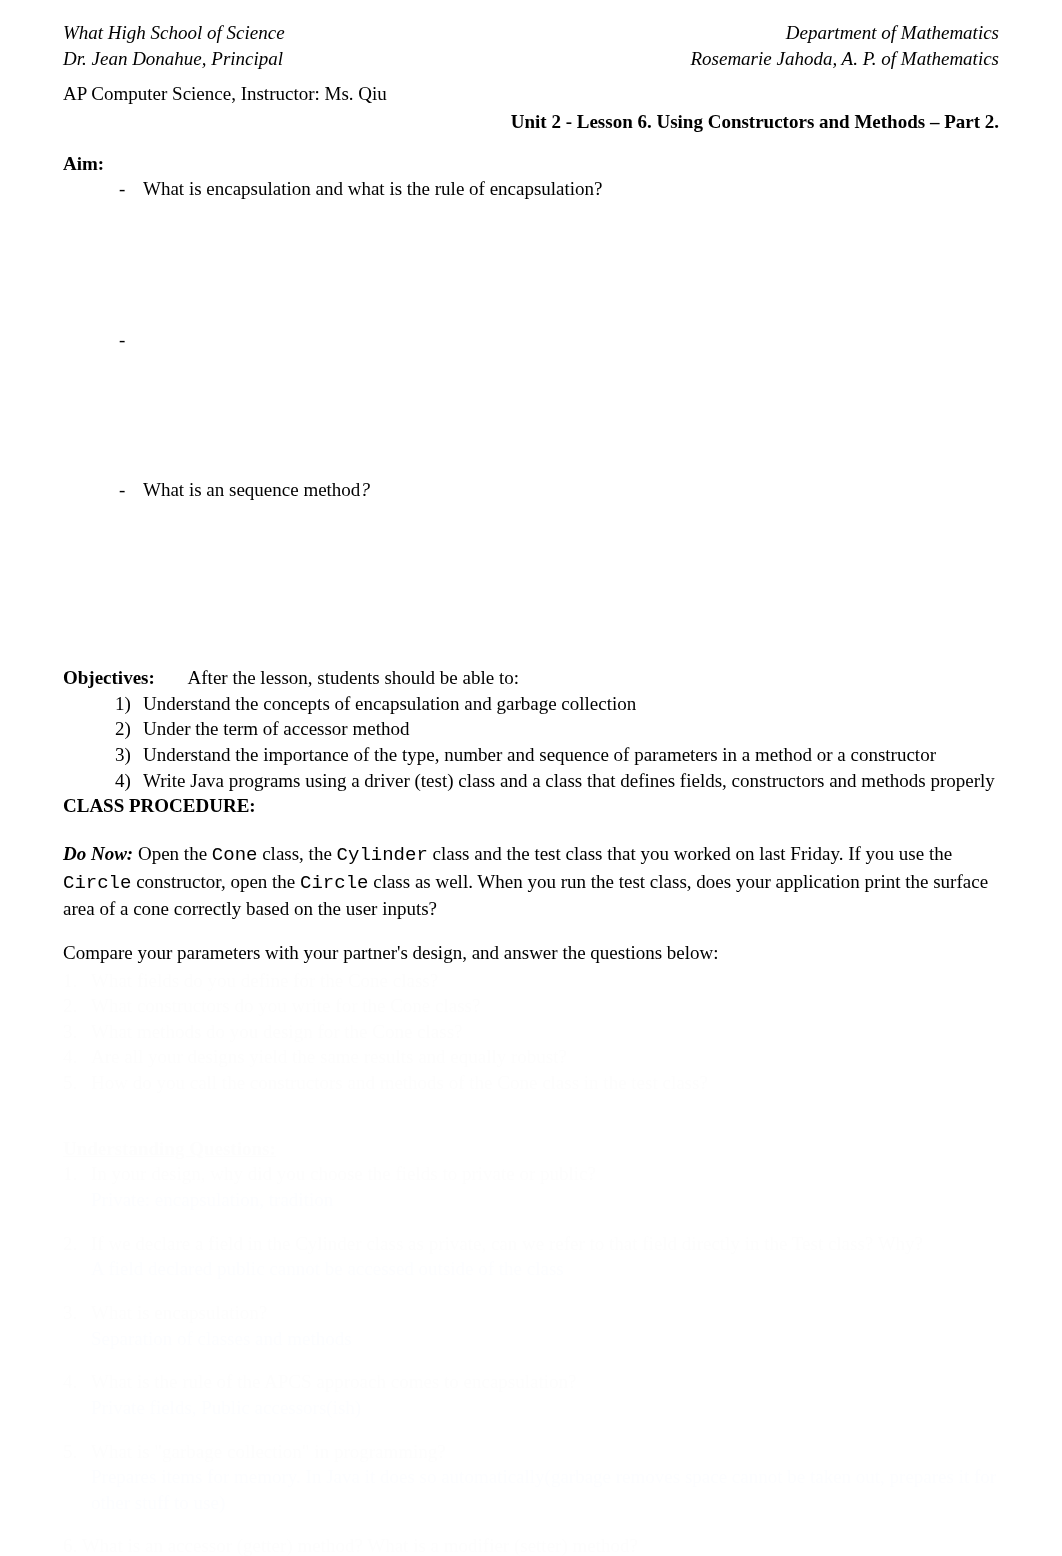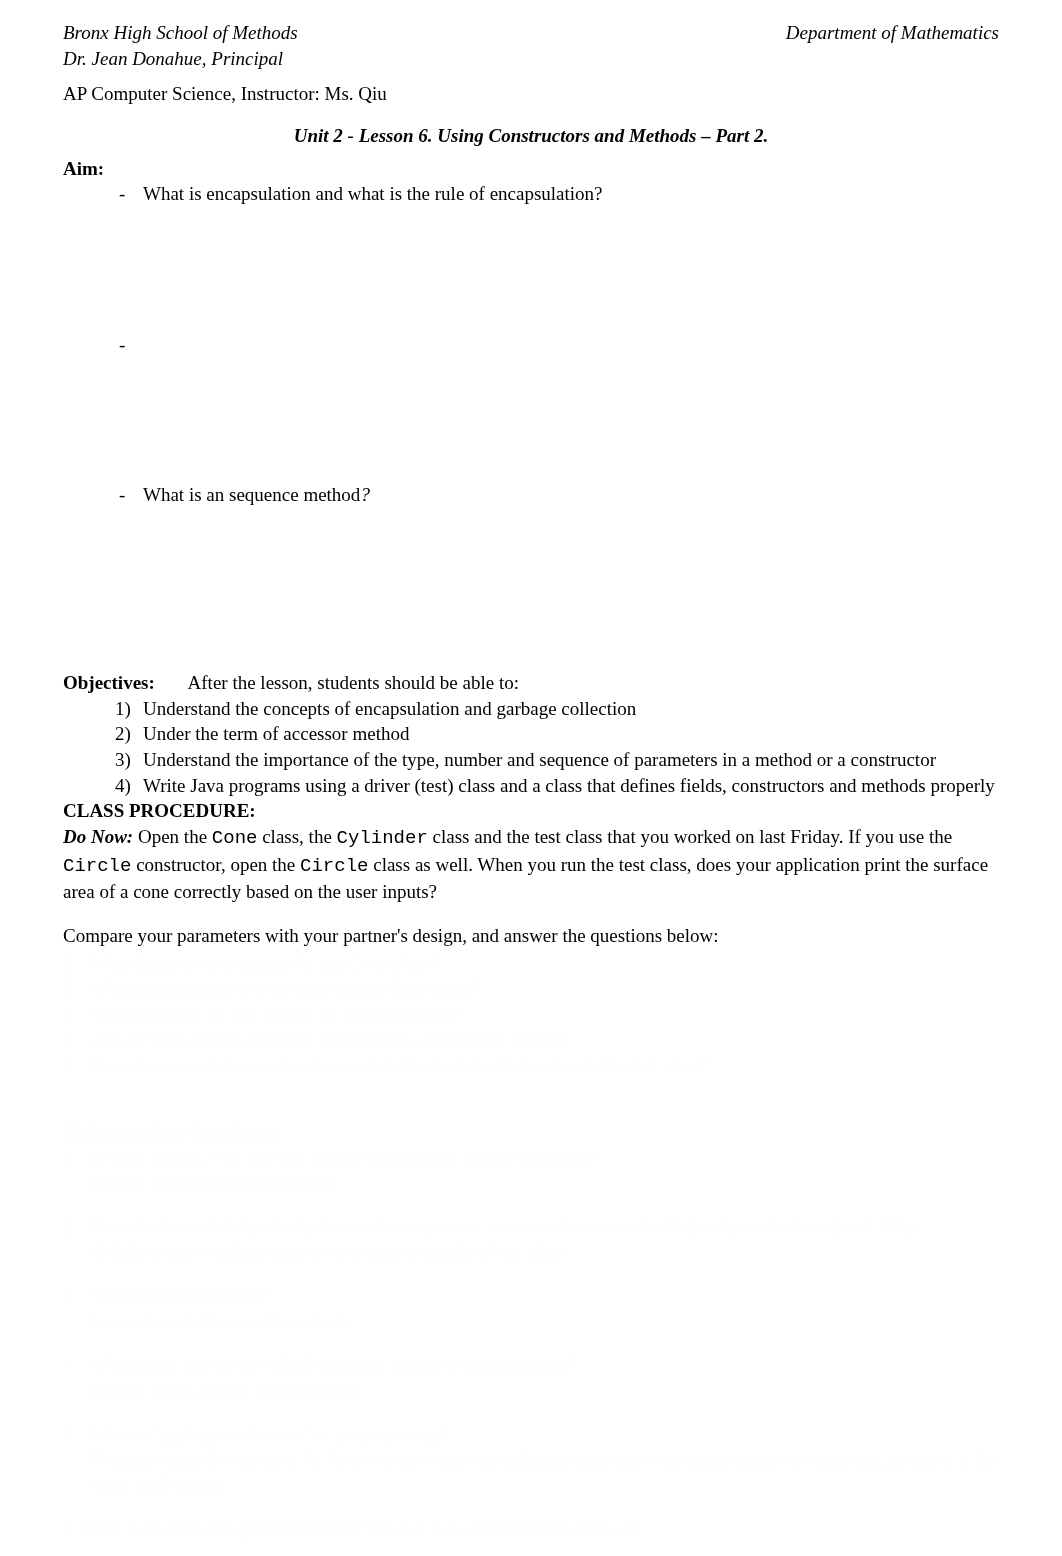--- a/index.html
+++ b/index.html
@@ -22,28 +22,27 @@
     }
     .header-right {
       margin-left: auto;
       padding-left: 40px;
       text-align: right;
     }
     .instructor-line {
       margin-top: 10px;
     }
     .title {
-      text-align: center;
-      font-style: italic;
+      text-align: right;
+      font-weight: bold;
+      margin-top: 2px;
+    }
+    .aim-label {
       font-weight: bold;
       margin-top: 16px;
-    }
-    .aim-label {
-      font-weight: bold;
-      margin-top: 7px;
     }
     .aim-item {
       display: flex;
       padding-left: 56px;
     }
     .aim-dash {
       width: 24px;
       flex-shrink: 0;
     }
     .gap-large {
@@ -63,20 +62,21 @@
       padding-left: 52px;
     }
     .obj-num {
       width: 28px;
       flex-shrink: 0;
     }
     .class-proc {
       font-weight: bold;
     }
     .donow {
+      margin-top: 22px;
     }
     .donow-label {
       font-weight: bold;
       font-style: italic;
     }
     .mono {
       font-family: "Courier New", Courier, monospace;
     }
     .compare {
       margin-top: 18px;
@@ -104,25 +104,26 @@
       padding-left: 28px;
     }
     .q-spacer {
       height: 18px;
     }
   </style>
 </head>
 <body>
 
 <div class="header-row">
-  <div class="header-left">Bronx High School of Methods</div>
+  <div class="header-left">What High School of Science</div>
   <div class="header-right">Department of Mathematics</div>
 </div>
 <div class="header-row">
   <div class="header-left">Dr. Jean Donahue, Principal</div>
+  <div class="header-right">Rosemarie Jahoda, A. P. of Mathematics</div>
 </div>
 
 <div class="instructor-line">AP Computer Science, Instructor: Ms. Qiu</div>
 
 <div class="title">Unit 2 - Lesson 6. Using Constructors and Methods – Part 2.</div>
 
 <div class="aim-label">Aim:</div>
 
 <div class="aim-item">
   <div class="aim-dash">-</div>

